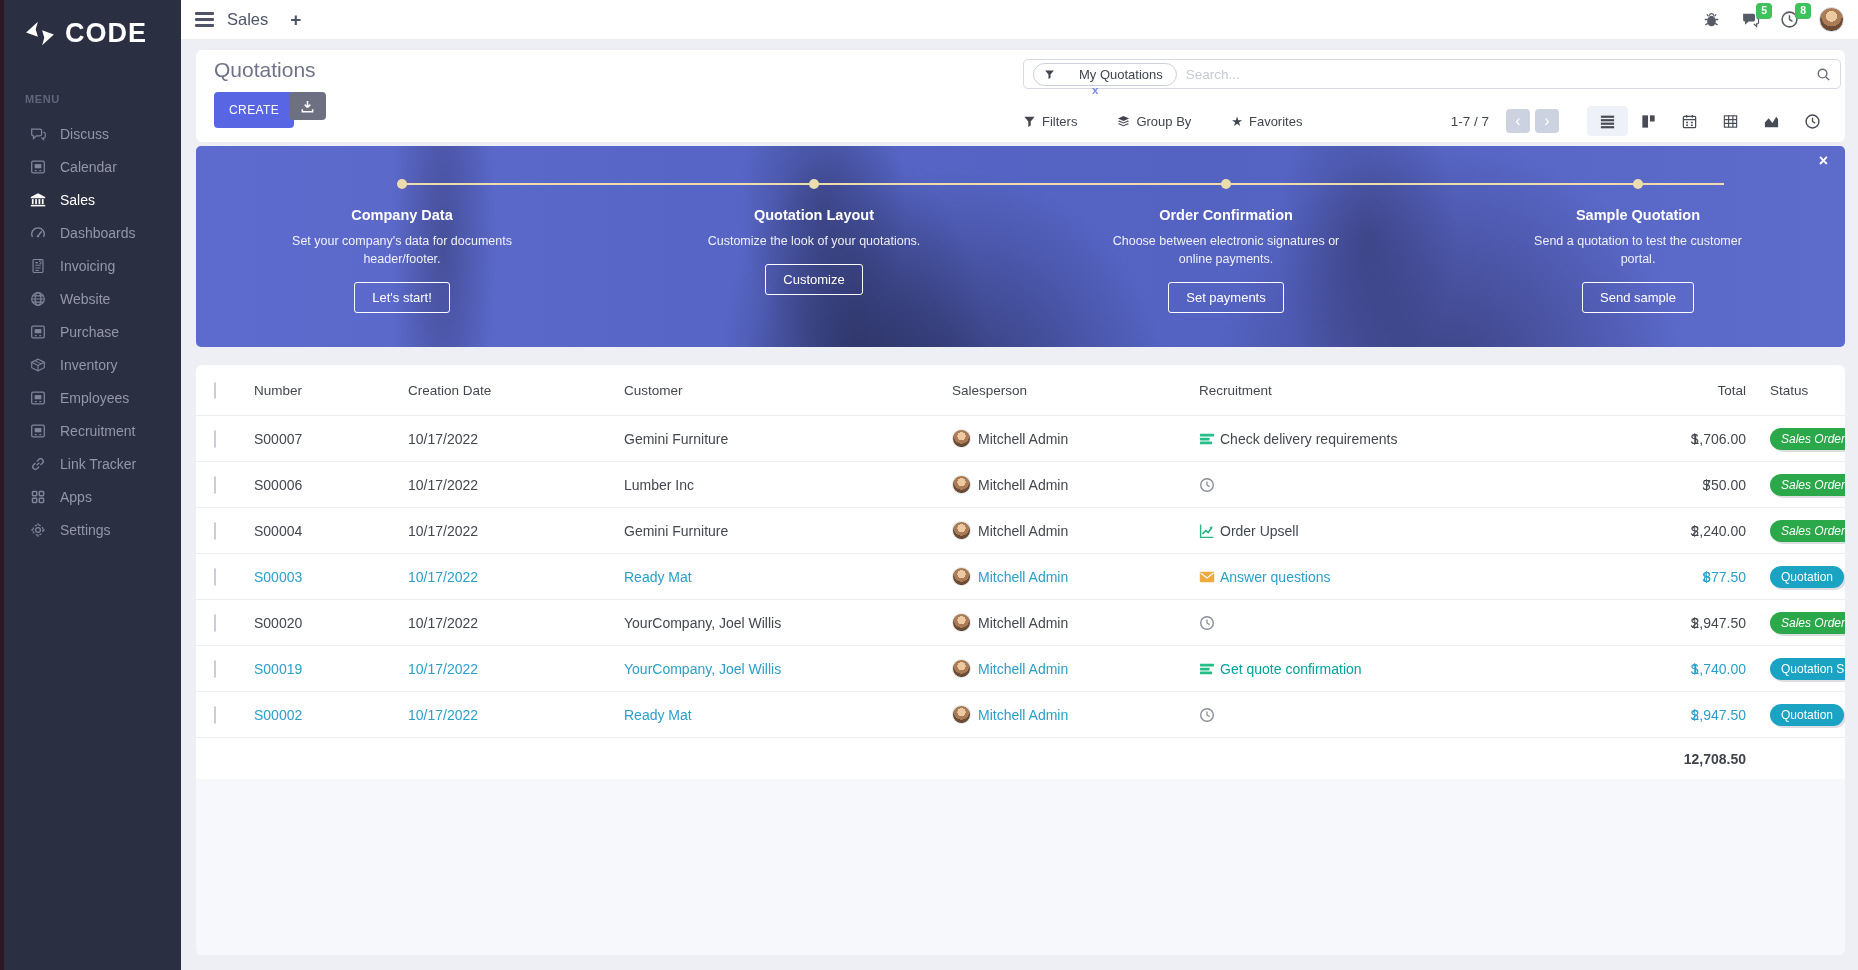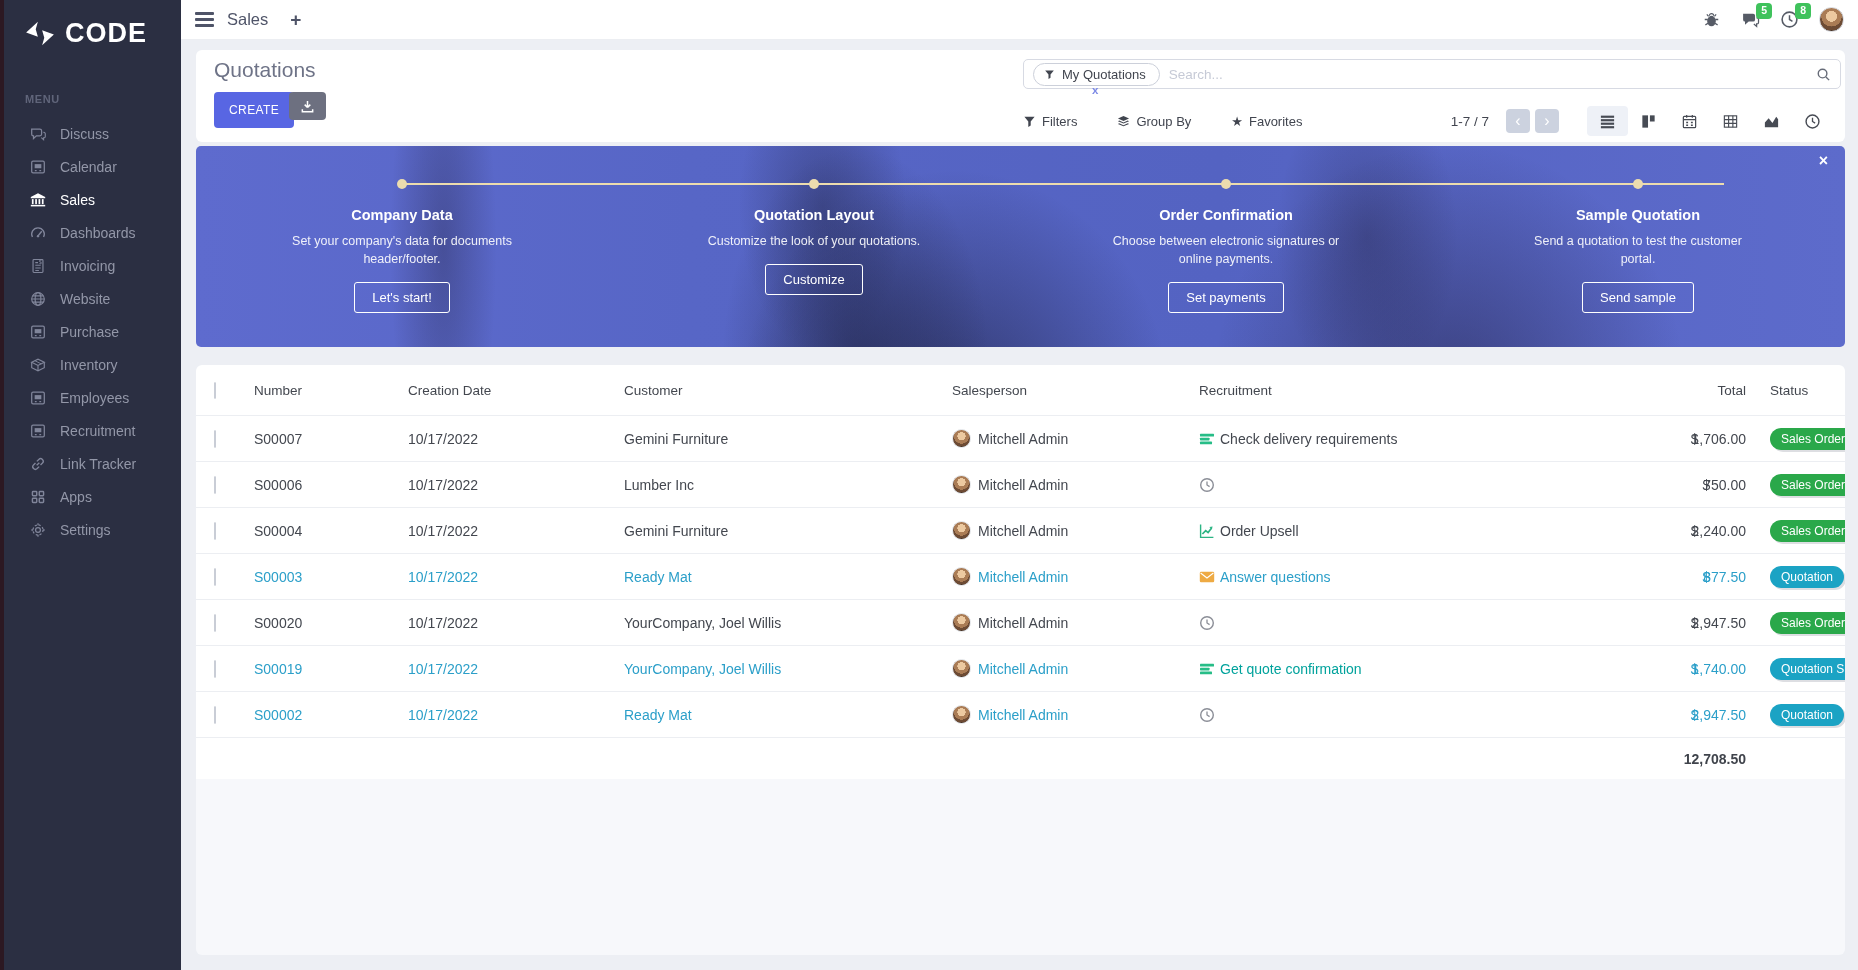--- a/index.html
+++ b/index.html
@@ -37,21 +37,21 @@
   .card { position:absolute; background:#fff; border-radius:6px; }
 
   
   .header-card { top:10px; left:15px; width:1649px; height:92px; }
   .page-title { position:absolute; left:18px; top:8px; font-size:21px; color:#6e7387; }
   .btn-create { position:absolute; left:18px; top:42px; height:36px; background:#5866e3; color:#fff; border:none; border-radius:4px; font-size:12px; letter-spacing:.4px; padding:0 15px; font-family:inherit; cursor:pointer; }
   .btn-export { position:absolute; left:93px; top:42px; width:37px; height:28px; background:#6d7080; border:none; border-radius:4px; display:flex; align-items:center; justify-content:center; cursor:pointer; }
   .btn-export svg { width:15px; height:15px; }
 
   .searchbox { position:absolute; left:827px; right:4px; top:9px; height:30px; border:1px solid #d7dae3; border-radius:5px; background:#fff; display:flex; align-items:center; padding:0 9px; }
-  .facet { display:flex; align-items:center; gap:7px; border:1px solid #ccd0da; border-radius:13px; padding:3px 13px 3px 10px; font-size:13px; color:#41454f; background:#fff; white-space:nowrap; cursor:pointer; }
+  .facet { display:flex; align-items:center; gap:24px; border:1px solid #ccd0da; border-radius:13px; padding:3px 13px 3px 10px; font-size:13px; color:#41454f; background:#fff; white-space:nowrap; cursor:pointer; }
   .facet svg { width:11px; height:11px; color:#41454f; }
   .search-input { border:none; outline:none; flex:1; margin-left:9px; font-size:13.5px; color:#41454f; font-family:inherit; background:transparent; }
   .search-input::placeholder { color:#c6cad6; }
   .searchbox .mag { width:15px; height:15px; flex:none; cursor:pointer; }
   .facet-x { position:absolute; left:896px; top:34px; color:#7d8ae5; font-size:11.5px; font-weight:700; cursor:pointer; }
 
   .ctrlrow { position:absolute; left:827px; right:12px; top:56px; height:30px; display:flex; align-items:center; }
   .ctrl { display:flex; align-items:center; gap:6px; font-size:13px; color:#41454f; margin-right:40px; cursor:pointer; white-space:nowrap; }
   .ctrl svg { width:13px; height:13px; color:#41454f; }
   .ctrl .star-glyph { font-size:13px; line-height:1; color:#41454f; }
@@ -100,21 +100,21 @@
   .sp-avatar { width:19px; height:19px; border-radius:50%; border:1px solid #e2e4e8; margin-right:7px; flex:none;
     background:radial-gradient(circle at 50% 36%, #ecc9a0 0 29%, #aa7c55 30% 54%, #6d4b34 55% 74%, #4a3425 75%); }
   .acticon { width:16px; height:16px; flex:none; color:#8b8e97; }
   .acticon svg { width:100%; height:100%; }
   .hl .c-num, .hl .c-date, .hl .c-cust, .hl .c-sp, .hl .c-total { color:#2b9fc9; }
   .alabel.dark { color:#43474f; }
   .alabel.blue { color:#2b9fc9; }
   .alabel.teal { color:#00a29c; }
   .cur { display:inline-block; margin-right:-7px; }
   .badge { display:inline-block; color:#fff; font-size:12px; padding:4px 11px; border-radius:12px; white-space:nowrap; box-shadow:2px 2px 0 rgba(120,125,140,.25); }
-  .badge.green { background:#2aa84a; }
+  .badge.green { background:#2aa84a;font-style:italic; }
   .badge.teal { background:#1ba3c4; }
   .tfoot { height:42px; font-size:14px; font-weight:700; color:#3f434b; }
 </style>
 </head>
 <body>
 
 <div class="edge-strip"></div>
 
 <div class="sidebar">
   <div class="logo">

